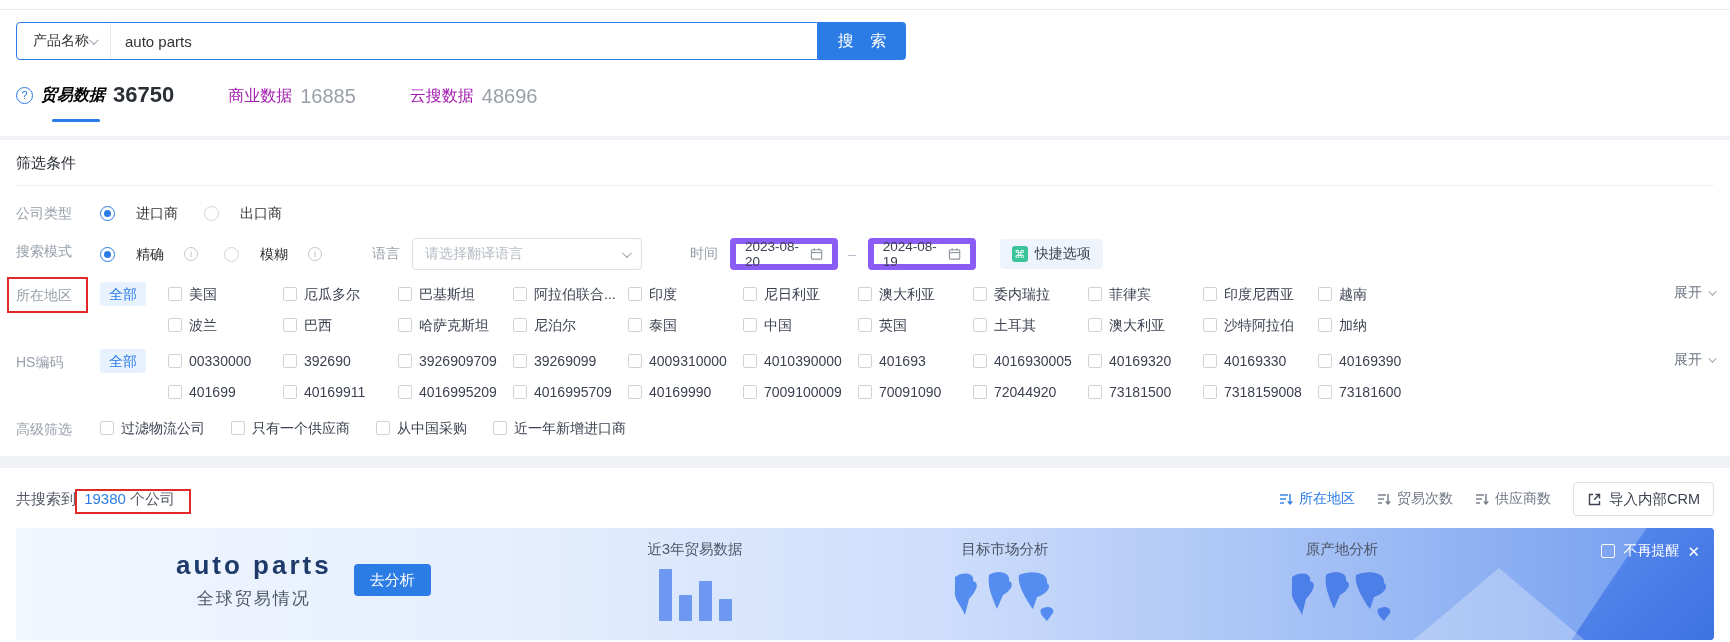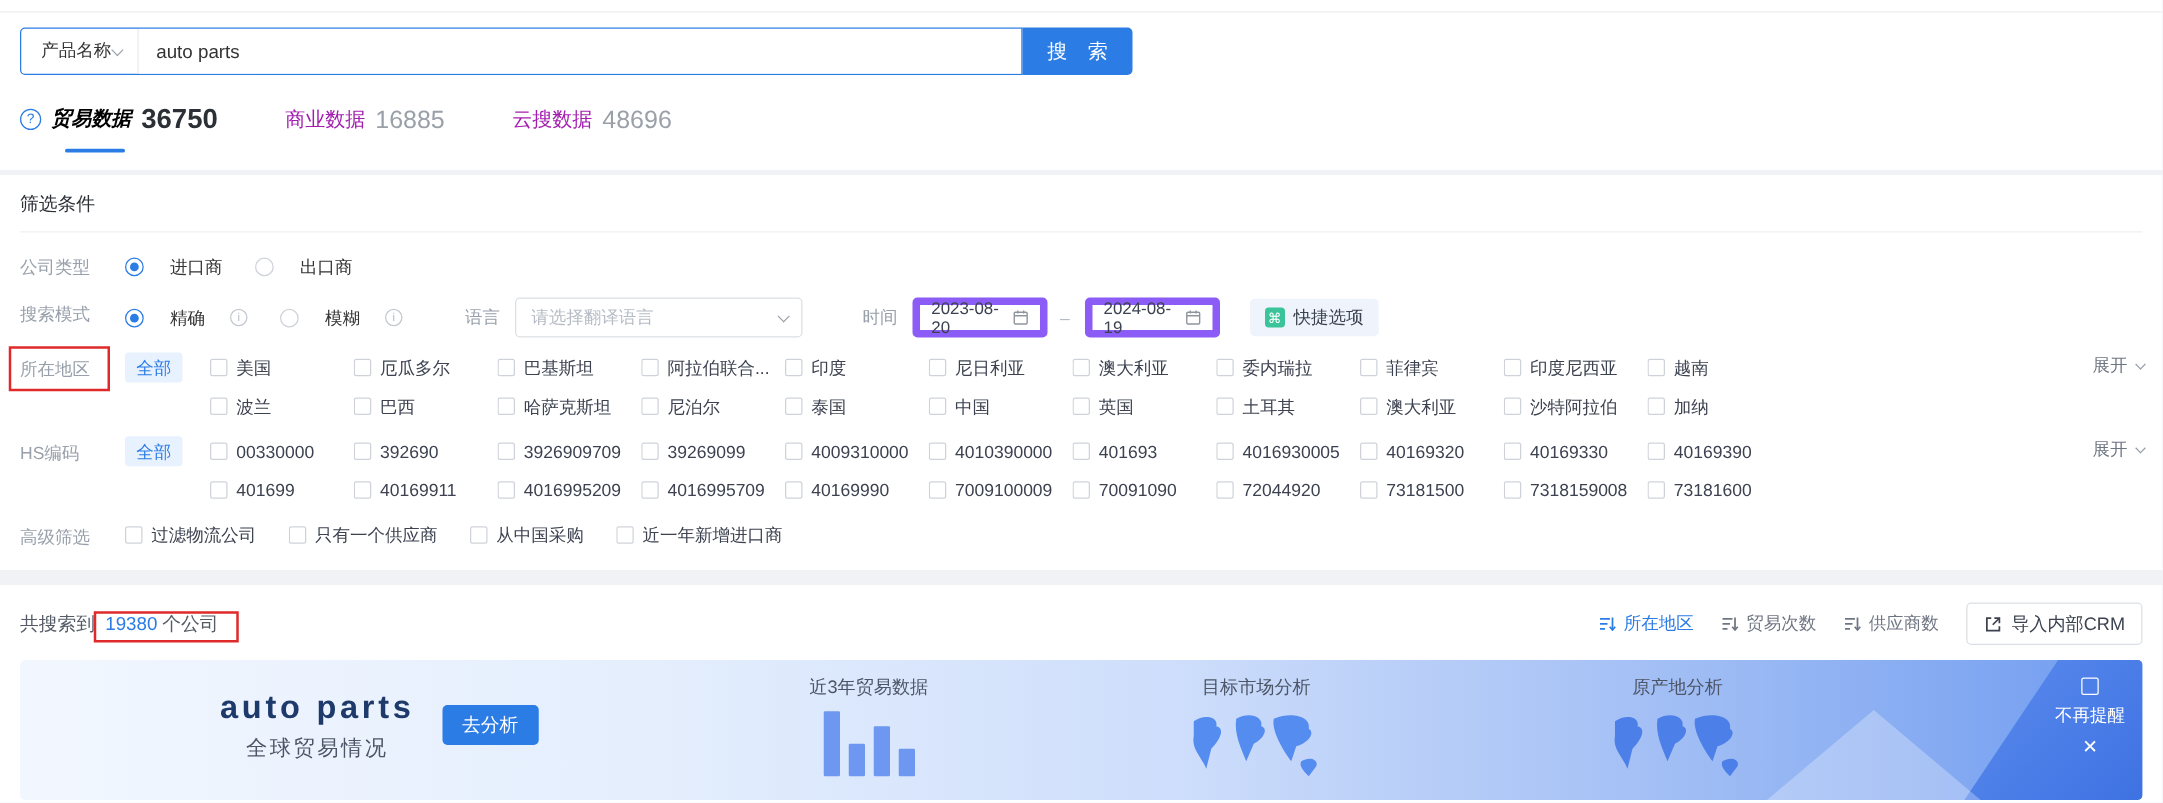--- a/index.html
+++ b/index.html
@@ -78,21 +78,21 @@
   .banner-left { position:absolute; left:160px; top:22px; display:flex; align-items:center; gap:22px; }
   .banner-title-wrap { text-align:center; }
   .banner-title { font-size:26px; letter-spacing:3px; color:#1d3a6b; font-weight:bold; }
   .banner-sub { font-size:17px; color:#4d5566; margin-top:6px; letter-spacing:2px; }
   .analyze-btn { background:#2b7ce5; color:#fff; border:none; border-radius:4px; height:32px; padding:0 16px; font-size:15px; cursor:pointer; font-family:inherit; }
   .feature { position:absolute; top:12px; width:170px; text-align:center; }
   .feature-label { font-size:14.5px; color:#4d5566; }
   .feature-graphic { margin-top:10px; display:flex; justify-content:center; }
   .bars { display:flex; align-items:flex-end; gap:7px; height:52px; }
   .bars div { width:13px; background:#6d97f0; border-radius:1px; }
-  .banner-dismiss { position:absolute; right:14px; top:14px; display:flex; align-items:center; gap:8px; color:#fff;flex-direction:column; }
+  .banner-dismiss { position:absolute; right:14px; top:14px; display:flex; align-items:center; gap:8px; color:#fff; }
   .dismiss-box { width:14px; height:14px; border:1px solid #fff; border-radius:2px; background:transparent; cursor:pointer; }
   .dismiss-x { font-size:15px; cursor:pointer; line-height:1; }
   .deco-pyramid { position:absolute; right:120px; bottom:-8px; width:190px; height:80px; background:rgba(255,255,255,.28); clip-path:polygon(50% 0,100% 100%,0 100%); }
   .deco-corner { position:absolute; right:0; top:0; width:150px; height:112px; background:linear-gradient(135deg,#5c8cee,#3e72e2); clip-path:polygon(55% 0,100% 0,100% 100%,5% 100%); }
   svg.icon { display:block; }
 </style>
 </head>
 <body>
 
 <div id="page">

